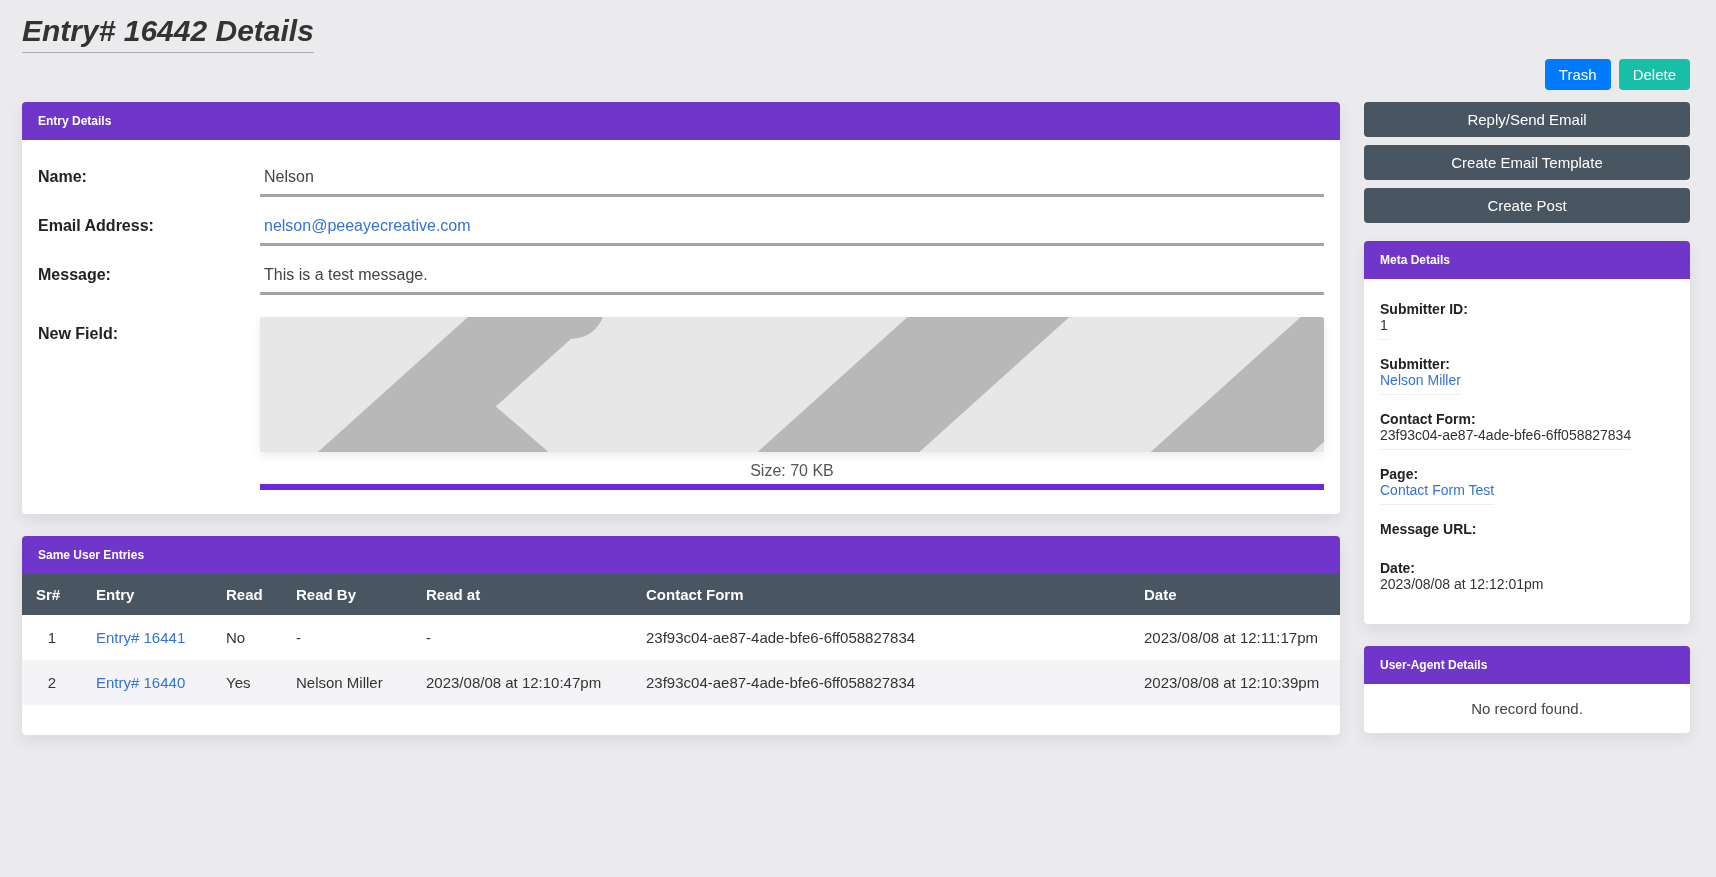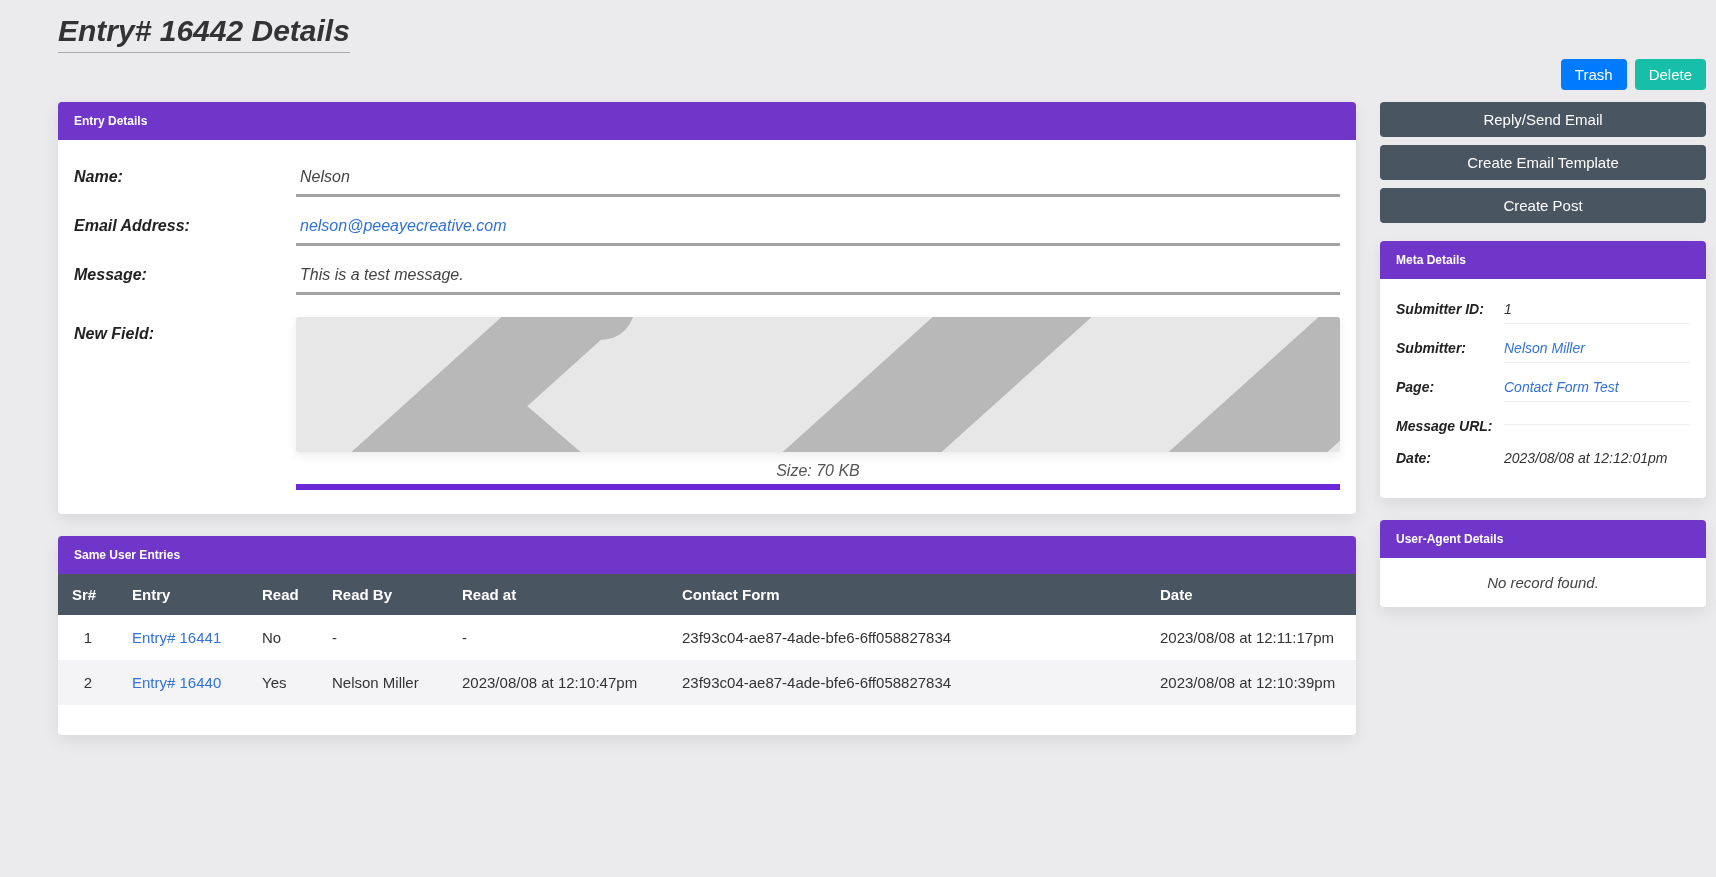--- a/index.html
+++ b/index.html
@@ -4,22 +4,21 @@
 <style>
   * { box-sizing: border-box; margin: 0; padding: 0; }
   body {
     font-family: "Segoe UI", Arial, sans-serif;
     background: #ebebee;
     color: #222;
     font-size: 15px;
     padding: 0;
   }
   .page {
-    padding: 8px 10px 30px 22px;
-    margin-left: 36px;
+    padding: 8px 26px 30px 22px;
   }
   .page-title {
     font-size: 30px;
     font-weight: 700;
     font-style: italic;
     color: #333;
     border-bottom: 1px solid #aaa;
     display: inline-block;
     padding: 6px 0 4px 0;
     margin-bottom: 6px;
@@ -66,21 +65,21 @@
     margin-bottom: 22px;
     overflow: hidden;
   }
   .card-header {
     background: #6f36c9;
     color: #fff;
     font-weight: 600;
     padding: 12px 16px;
     font-size: 12px;
   }
-  .card-body { padding: 14px 16px 18px 16px; font-style: italic; }
+  .card-body { padding: 14px 16px 18px 16px; }
 
   .detail-row {
     display: flex;
     align-items: flex-start;
     min-height: 44px;
     padding: 6px 0;
   }
   .detail-label {
     width: 222px;
     font-weight: 700;
@@ -138,38 +137,39 @@
   }
   table.entries tbody tr:nth-child(even) td {
     background: #f4f4f6;
   }
 
   
   .meta-row {
     display: flex;
     padding: 8px 0;
     align-items: flex-start;
+    flex-direction: column;
   }
   .meta-label {
     width: 108px;
     font-weight: 700;
     font-size: 14px;
     color: #222;
     flex-shrink: 0;
   }
   .meta-value {
     flex: 1;
     border-bottom: 1px solid #eee;
     padding-bottom: 6px;
     font-size: 14px;
     color: #333;
     word-break: break-word;
   }
   .meta-value.no-border { border-bottom: none; }
-  .center-text { text-align: center; padding: 16px 0; color: #444; font-style: italic; }
+  .center-text { text-align: center; padding: 16px 0; color: #444; }
 </style>
 </head>
 <body>
 
 <div class="page">
 
   <div class="page-title">Entry# 16442 Details</div>
 
   <div class="top-actions">
     <button class="btn btn-blue">Trash</button>
@@ -277,20 +277,24 @@
         <div class="card-body">
           <div class="meta-row">
             <div class="meta-label">Submitter ID:</div>
             <div class="meta-value">1</div>
           </div>
           <div class="meta-row">
             <div class="meta-label">Submitter:</div>
             <div class="meta-value"><a class="link">Nelson Miller</a></div>
           </div>
           <div class="meta-row">
+            <div class="meta-label">Contact Form:</div>
+            <div class="meta-value">23f93c04-ae87-4ade-bfe6-6ff058827834</div>
+          </div>
+          <div class="meta-row">
             <div class="meta-label">Page:</div>
             <div class="meta-value"><a class="link">Contact Form Test</a></div>
           </div>
           <div class="meta-row">
             <div class="meta-label">Message URL:</div>
             <div class="meta-value"></div>
           </div>
           <div class="meta-row">
             <div class="meta-label">Date:</div>
             <div class="meta-value no-border">2023/08/08 at 12:12:01pm</div>

